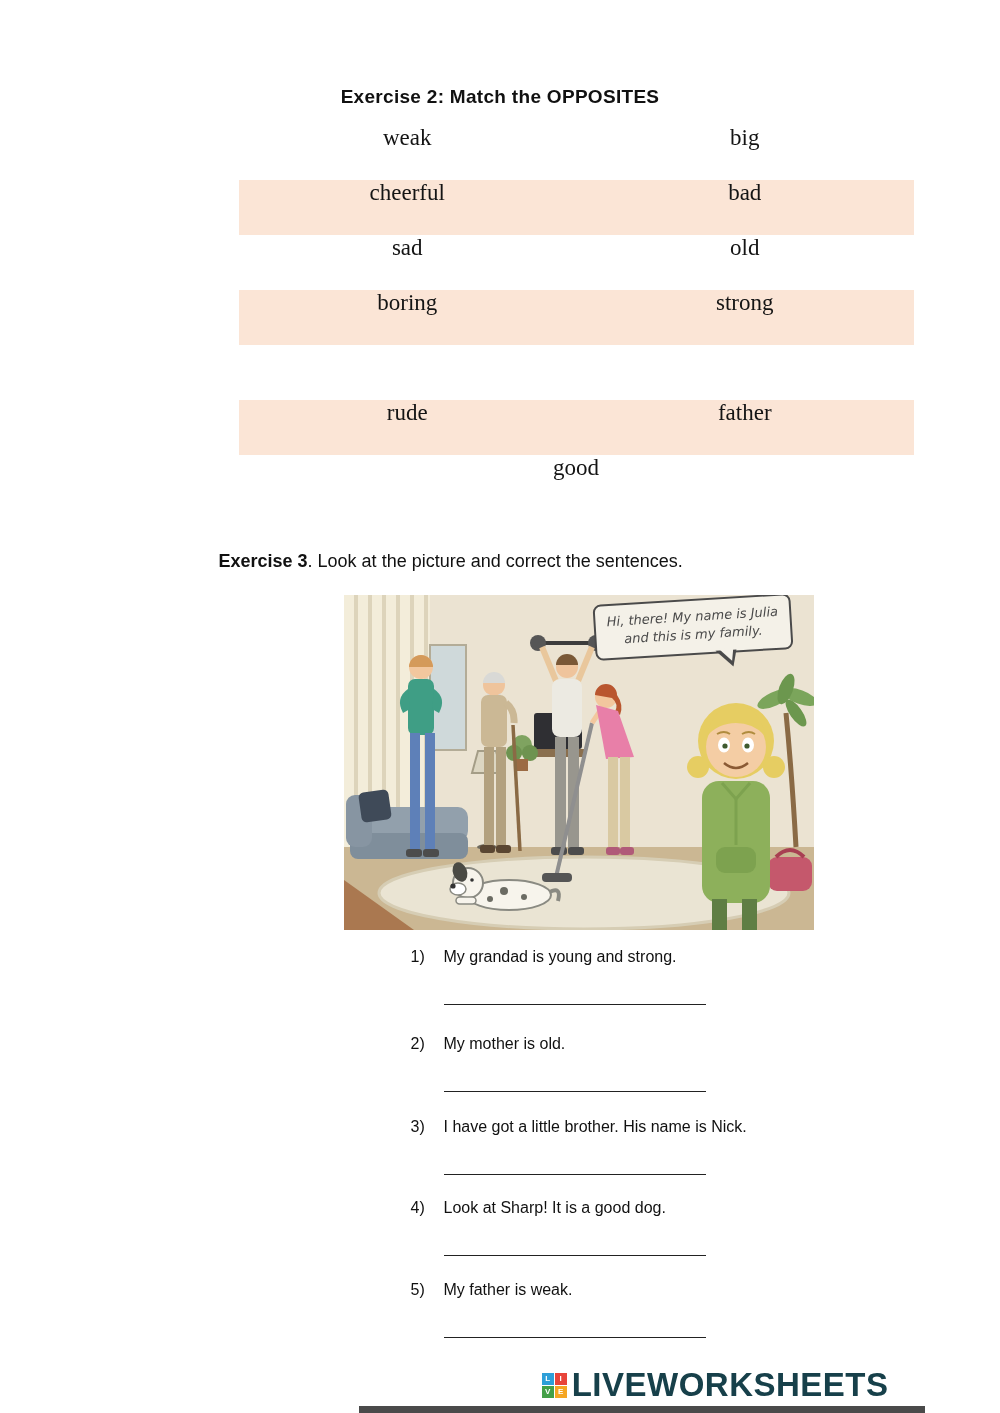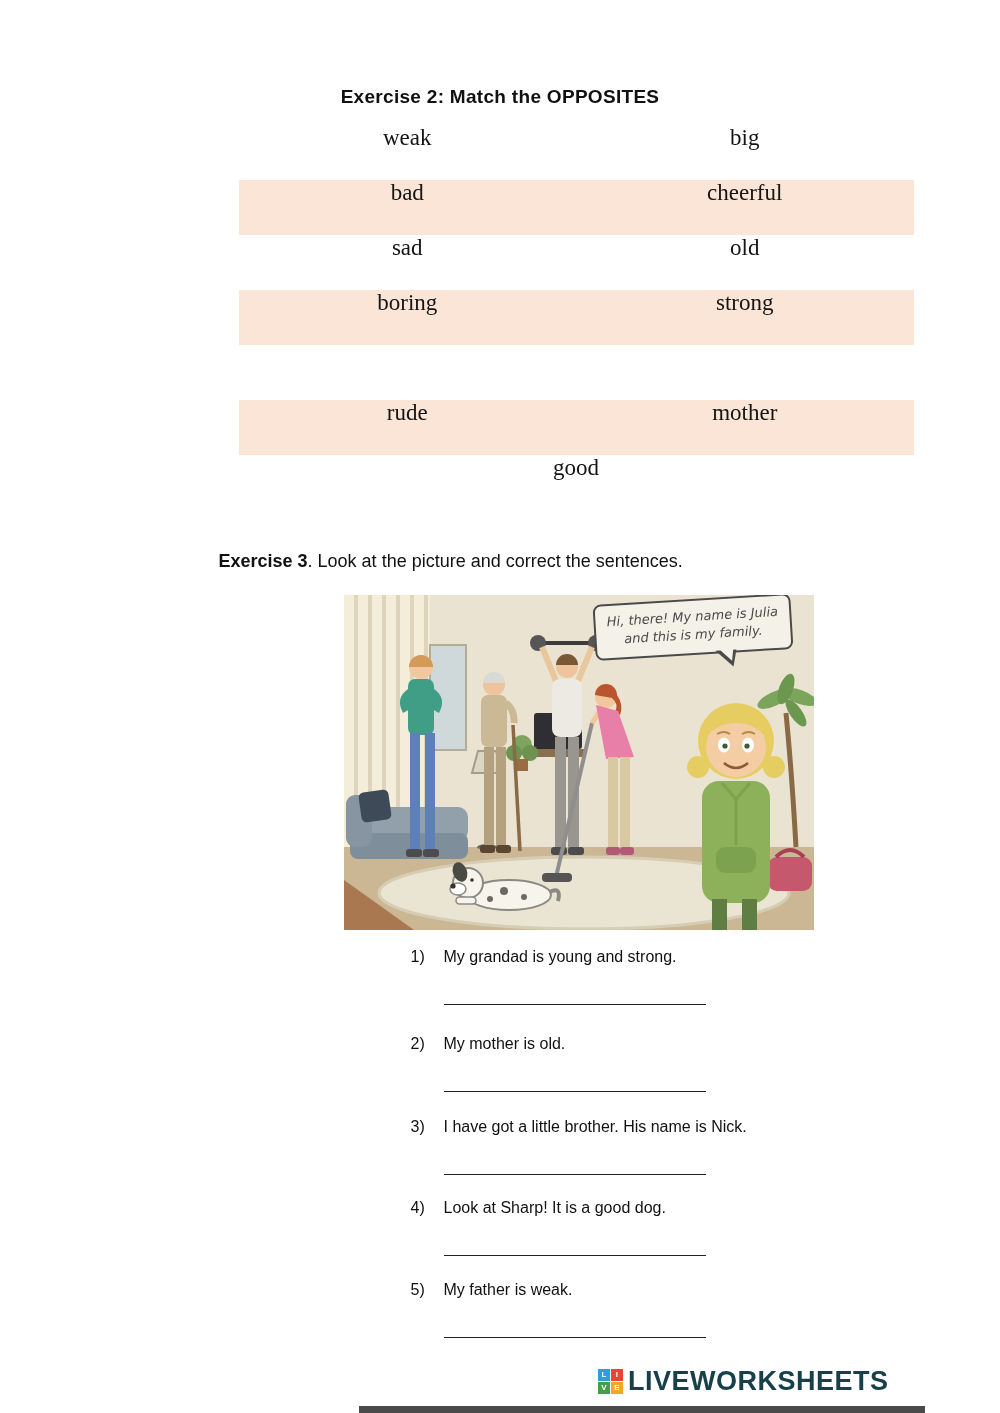--- a/index.html
+++ b/index.html
@@ -41,53 +41,53 @@
   .s-text { white-space:nowrap; }
   .s-line { margin:36px 0 0 33px; width:262px; border-bottom:1.5px solid #222; height:0; cursor:text; }
 
   
   .footer { position:absolute; top:1366px; right:36px; display:flex; align-items:center; gap:5px; cursor:pointer; }
   .logo { display:grid; grid-template-columns:12px 12px; grid-auto-rows:12px; gap:1px; }
   .sq { width:12px; height:12px; color:#fff; font-weight:bold; font-size:8px; line-height:12px;
         text-align:center; font-family:"Liberation Sans", sans-serif; }
   .sq.c1 { background:#2d9fd8; } .sq.c2 { background:#e8443a; }
   .sq.c3 { background:#43a047; } .sq.c4 { background:#f5a623; }
-  .brand-text { font-weight:bold; font-size:27px; color:var(--brand-text, #17404a); letter-spacing:.5px; }
+  .brand-text { font-weight:bold; font-size:33px; color:var(--brand-text, #17404a); letter-spacing:.5px; }
 
   .bottom-bar { position:absolute; left:283px; right:0; bottom:0; height:7px; background:#4a4a4a; }
 </style>
 </head>
 <body>
 
 <div class="page">
 
   <h1 class="ex2-title">Exercise 2: Match the OPPOSITES</h1>
 
   <div class="match-table">
     <div class="match-row">
       <div class="match-cell">weak</div>
       <div class="match-cell">big</div>
     </div>
     <div class="match-row shaded">
+      <div class="match-cell">cheerful</div>
       <div class="match-cell">bad</div>
-      <div class="match-cell">cheerful</div>
     </div>
     <div class="match-row">
       <div class="match-cell">sad</div>
       <div class="match-cell">old</div>
     </div>
     <div class="match-row shaded">
       <div class="match-cell">boring</div>
       <div class="match-cell">strong</div>
     </div>
     <div class="match-row">
     </div>
     <div class="match-row shaded">
       <div class="match-cell">rude</div>
-      <div class="match-cell">mother</div>
+      <div class="match-cell">father</div>
     </div>
     <div class="match-row">
       <div class="match-cell">good</div>
     </div>
   </div>
 
   <div class="ex3-title">
     <span class="bold">Exercise 3</span><span>. Look at the picture and correct the sentences.</span>
   </div>
 

